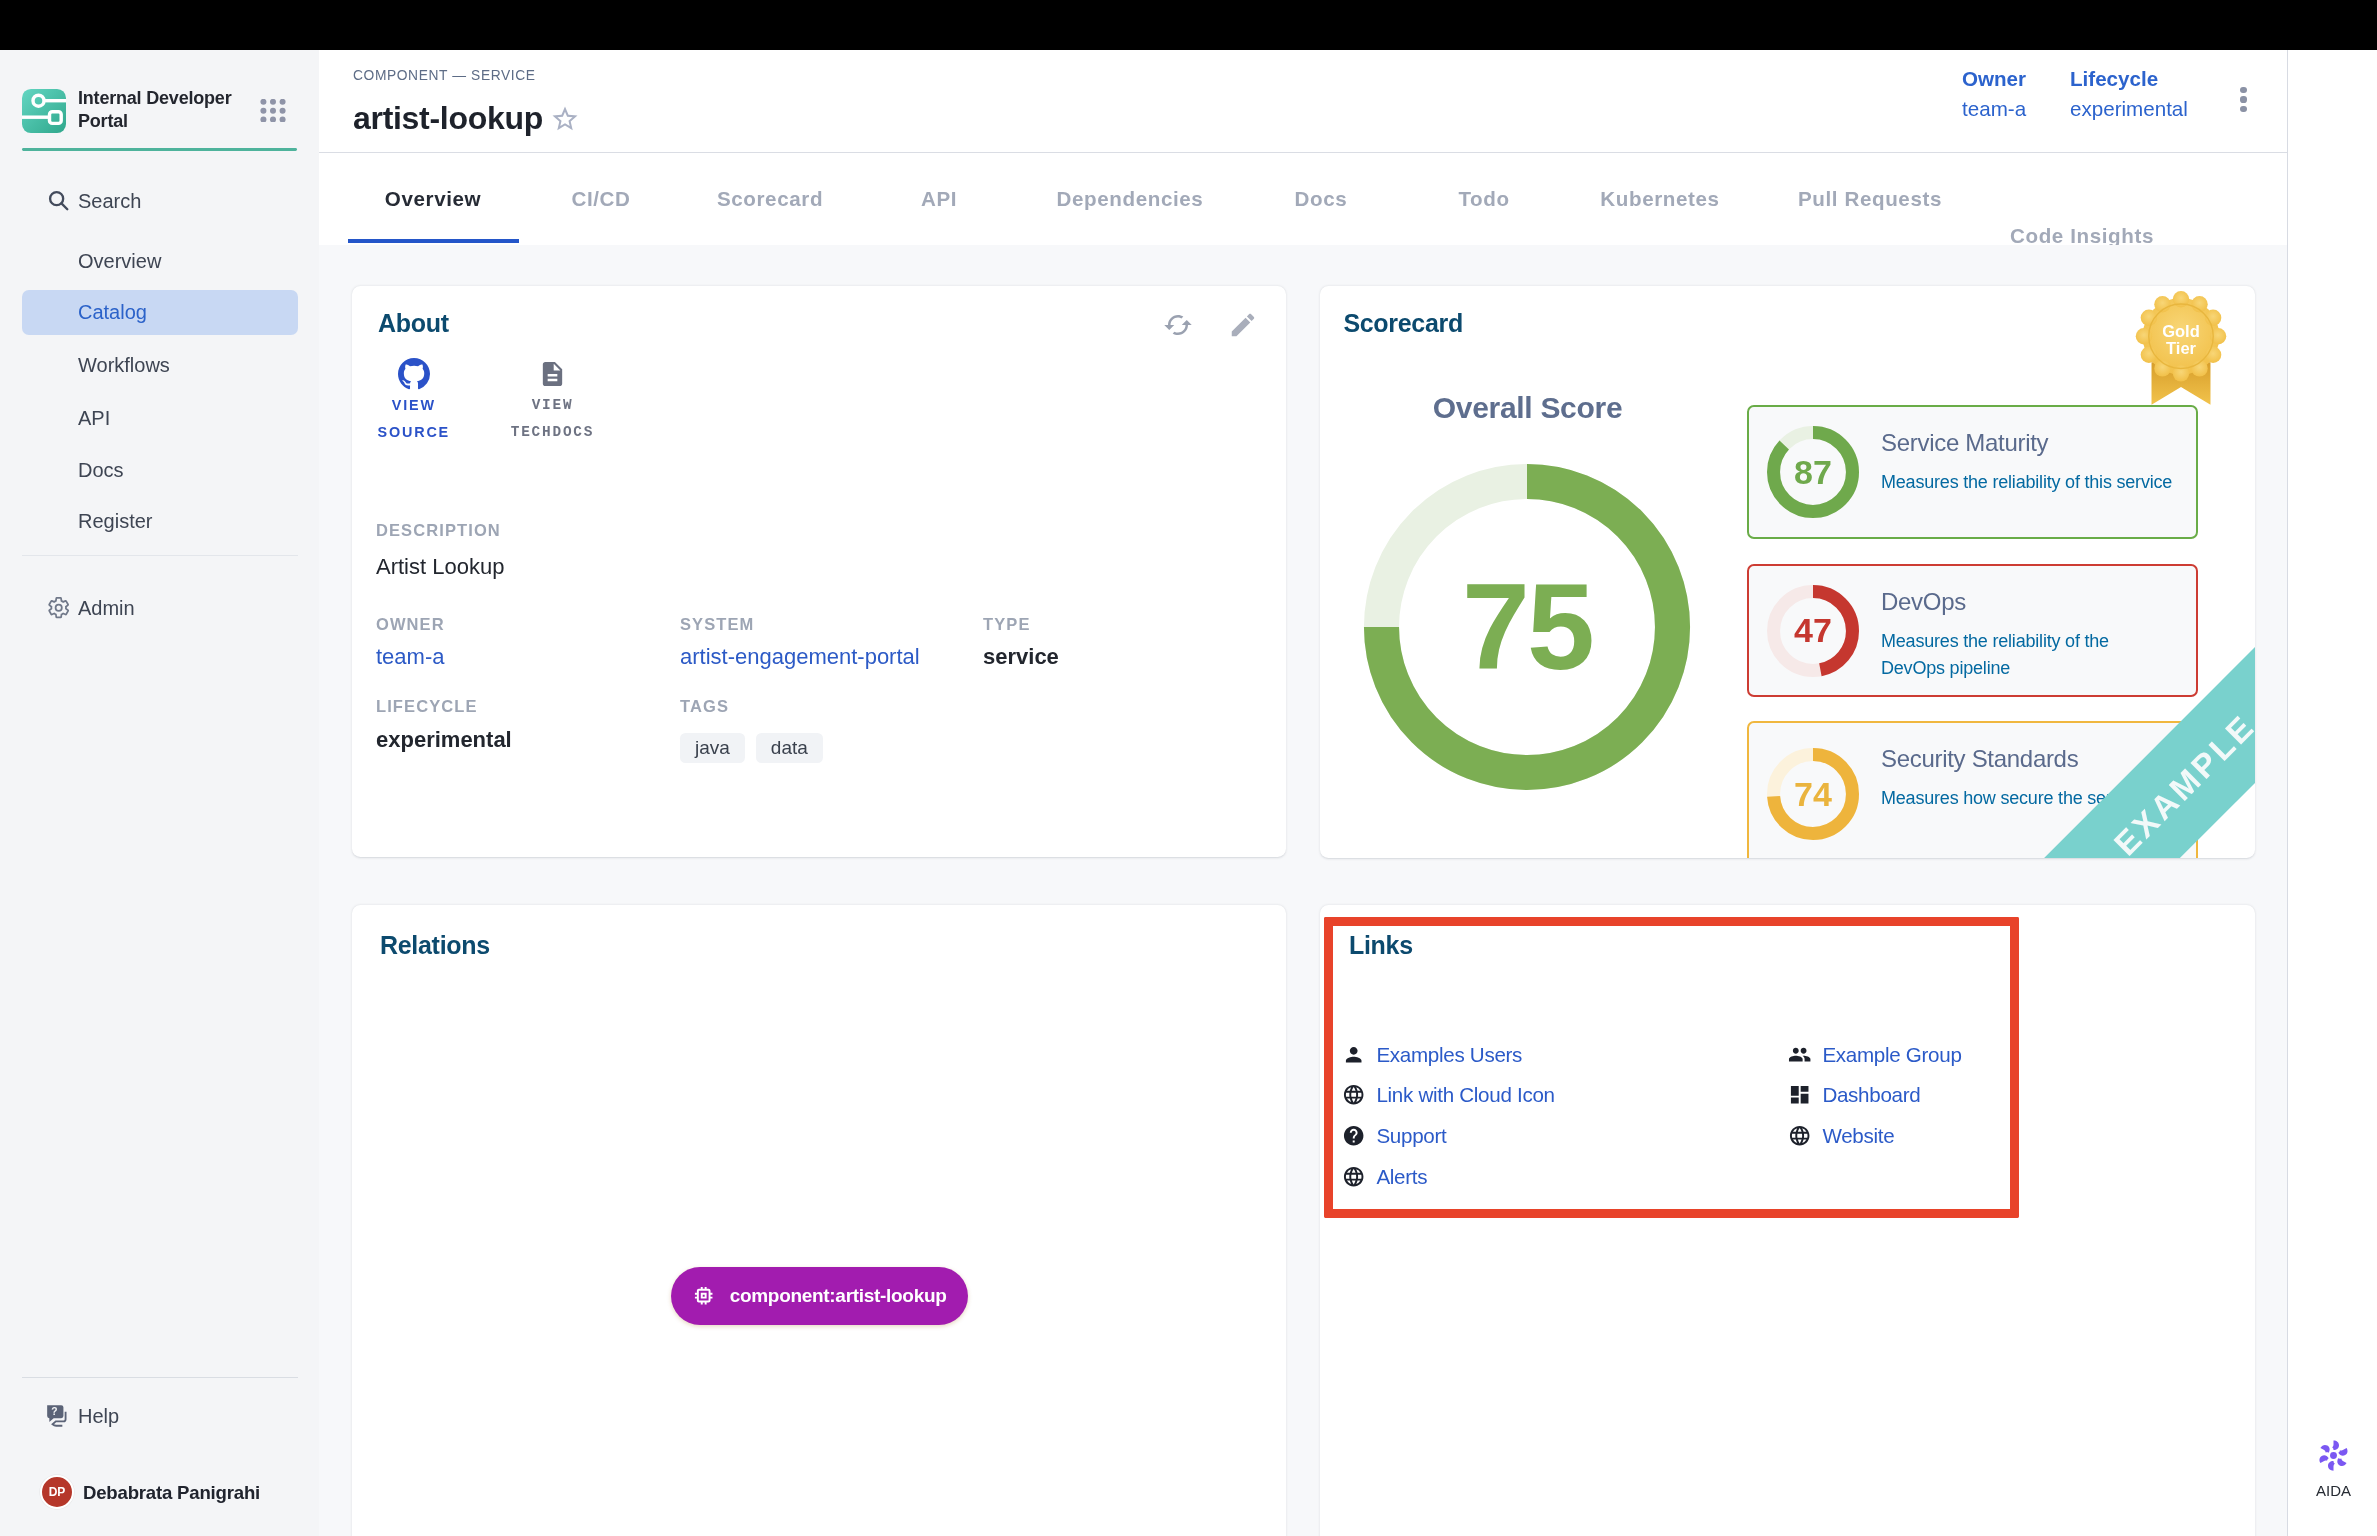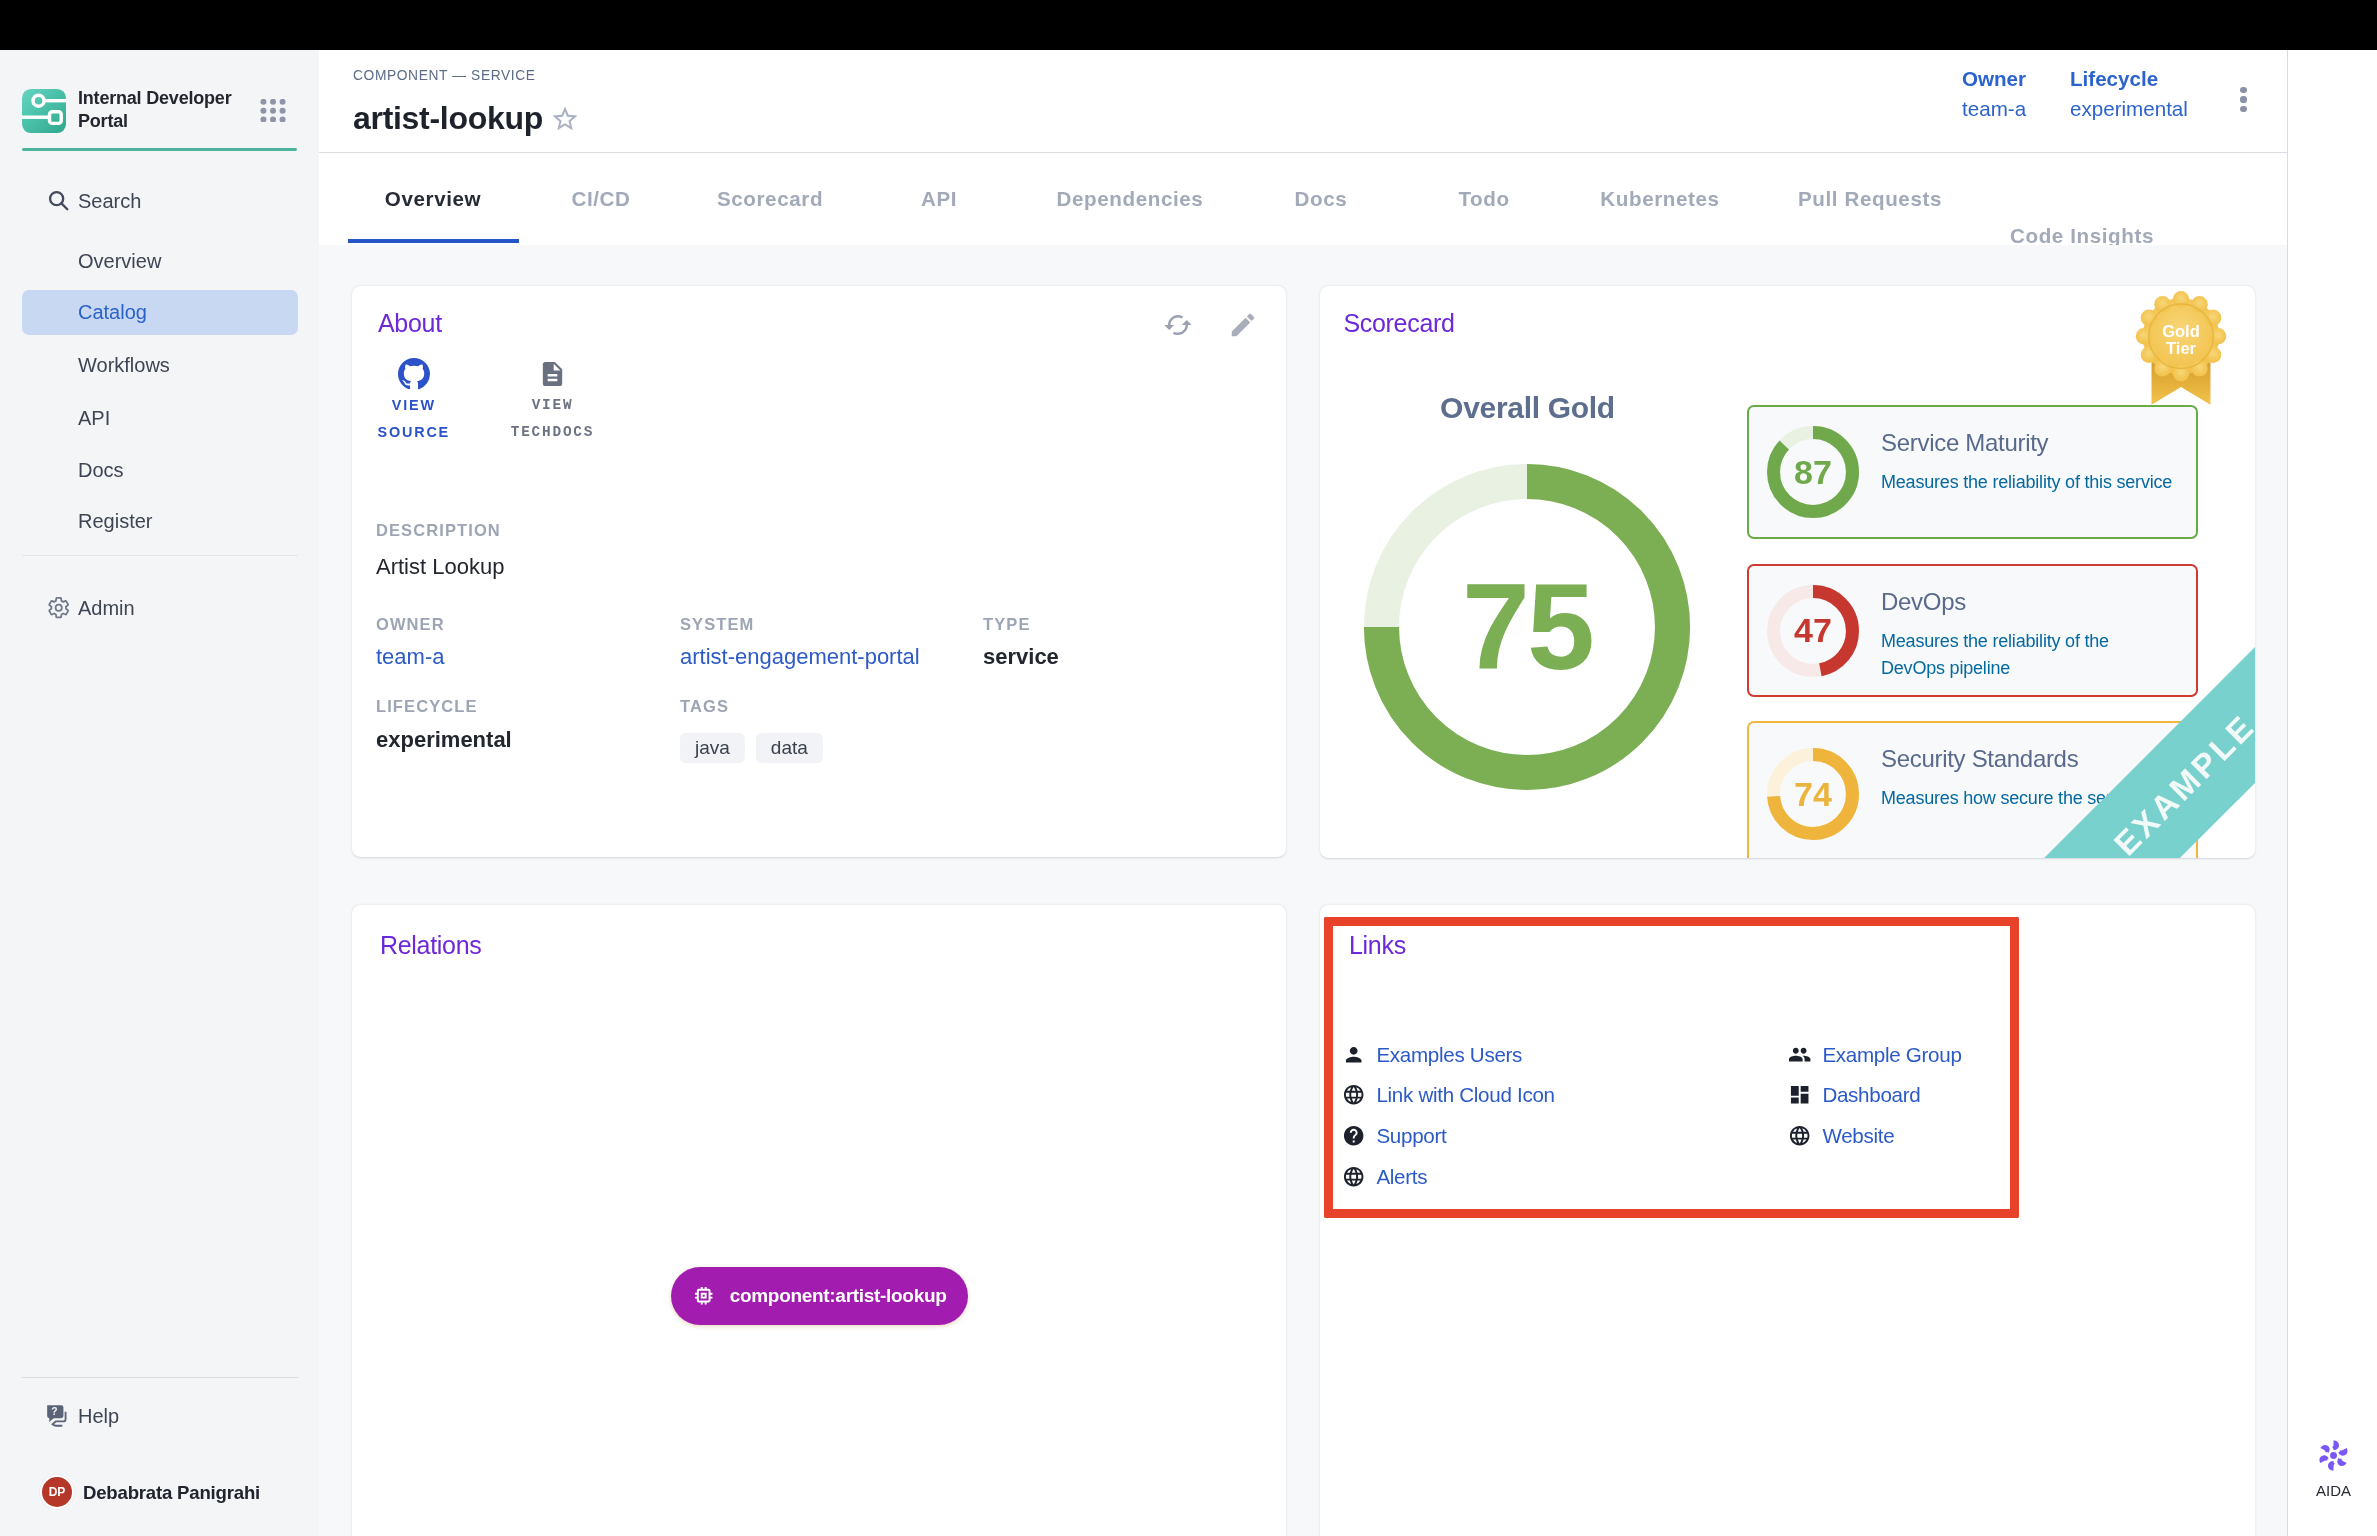--- a/index.html
+++ b/index.html
@@ -49,21 +49,21 @@
 
   .tabs-strip { left:0; top:103px; width:1968px; height:92px; background:#fff; }
   .tab { position:absolute; top:50%; margin-top:-12.4px; transform:translateX(-50%); font-size:20.6px;
          font-weight:600; letter-spacing:0.6px; color:#a2a9b8; }
   .tab.active { color:#262b35; }
   .tab-underline { left:29px; top:86px; width:171px; height:4.1px; background:#2456c9; }
 
   
   .content { left:0; top:195px; width:1968px; height:1292px; background:#f7f8fa; }
   .card { position:absolute; background:#fff; border-radius:8.3px; box-shadow:0 0.7px 2.8px rgba(25,35,55,.10), 0 0.7px 1.4px rgba(25,35,55,.06); }
-  .card-h { position:absolute; font-size:25px; font-weight:400; letter-spacing:-0.3px; color:#6d28d9;text-align:right; }
+  .card-h { position:absolute; font-size:25px; font-weight:700; letter-spacing:-0.3px; color:#0c4a6e;text-align:right; }
 
   
   .about-card { left:33px; top:41px; width:934px; height:571px; }
   .linkcol { position:absolute; width:103px; text-align:center; }
   .linkcol .lbl { font-size:14.4px; font-weight:700; letter-spacing:1.8px; line-height:27px; }
   .linkcol.src  .lbl { color:#2b52c8; }
   .linkcol.docs .lbl { color:#6e7383;font-family:Liberation Mono, monospace; }
   .fld-label { position:absolute; font-size:16.5px; font-weight:600; letter-spacing:1.1px; color:#9da5b4; }
   .fld-value { position:absolute; font-size:22px; font-weight:400; color:#22262e; }
   .fld-value.blue { color:#2c5ac6; }
@@ -280,21 +280,21 @@
       <div class="fld-label" style="left:328px;top:411px;">TAGS</div>
       <div class="chips" style="left:328px;top:447px;">
         <span class="chip">java</span>
         <span class="chip">data</span>
       </div>
     </div>
 
     <div class="card score-card">
       <div class="card-h" style="left:23.4px;top:23px;">Scorecard</div>
 
-      <div class="overall-label">Overall Gold</div>
+      <div class="overall-label">Overall Score</div>
       <svg class="big-donut" viewBox="0 0 500 500">
         <circle cx="250" cy="250" r="211.5" fill="none" stroke="#e9f1e3" stroke-width="51"></circle>
         <circle cx="250" cy="250" r="211.5" fill="none" stroke="#7cae53" stroke-width="51" pathLength="100" transform="rotate(-90 250 250)" stroke-dasharray="75 25"></circle>
       </svg>
       <div class="big-val">75</div>
 
       <div class="subcard green">
         <svg class="sub-donut" viewBox="0 0 134 134">
           <circle cx="67" cy="67" r="57.5" fill="none" stroke="#e9f1e3" stroke-width="19"></circle>
           <circle cx="67" cy="67" r="57.5" fill="none" stroke="#6fa94c" stroke-width="19" pathLength="100" transform="rotate(-90 67 67)" stroke-dasharray="87 13"></circle>

